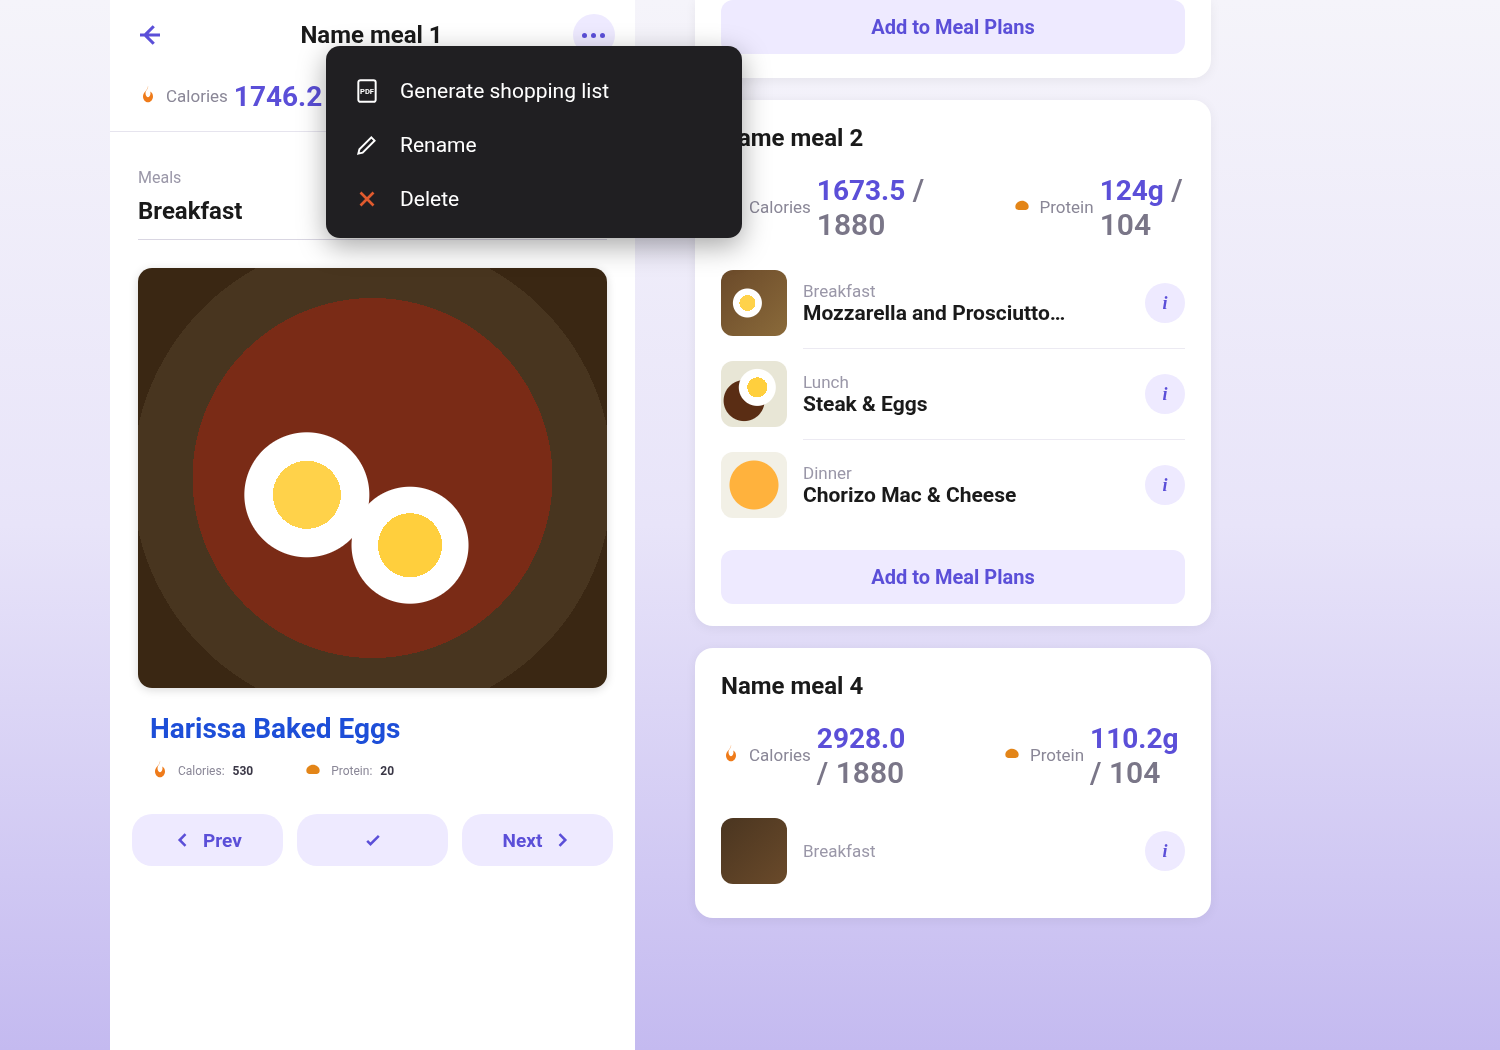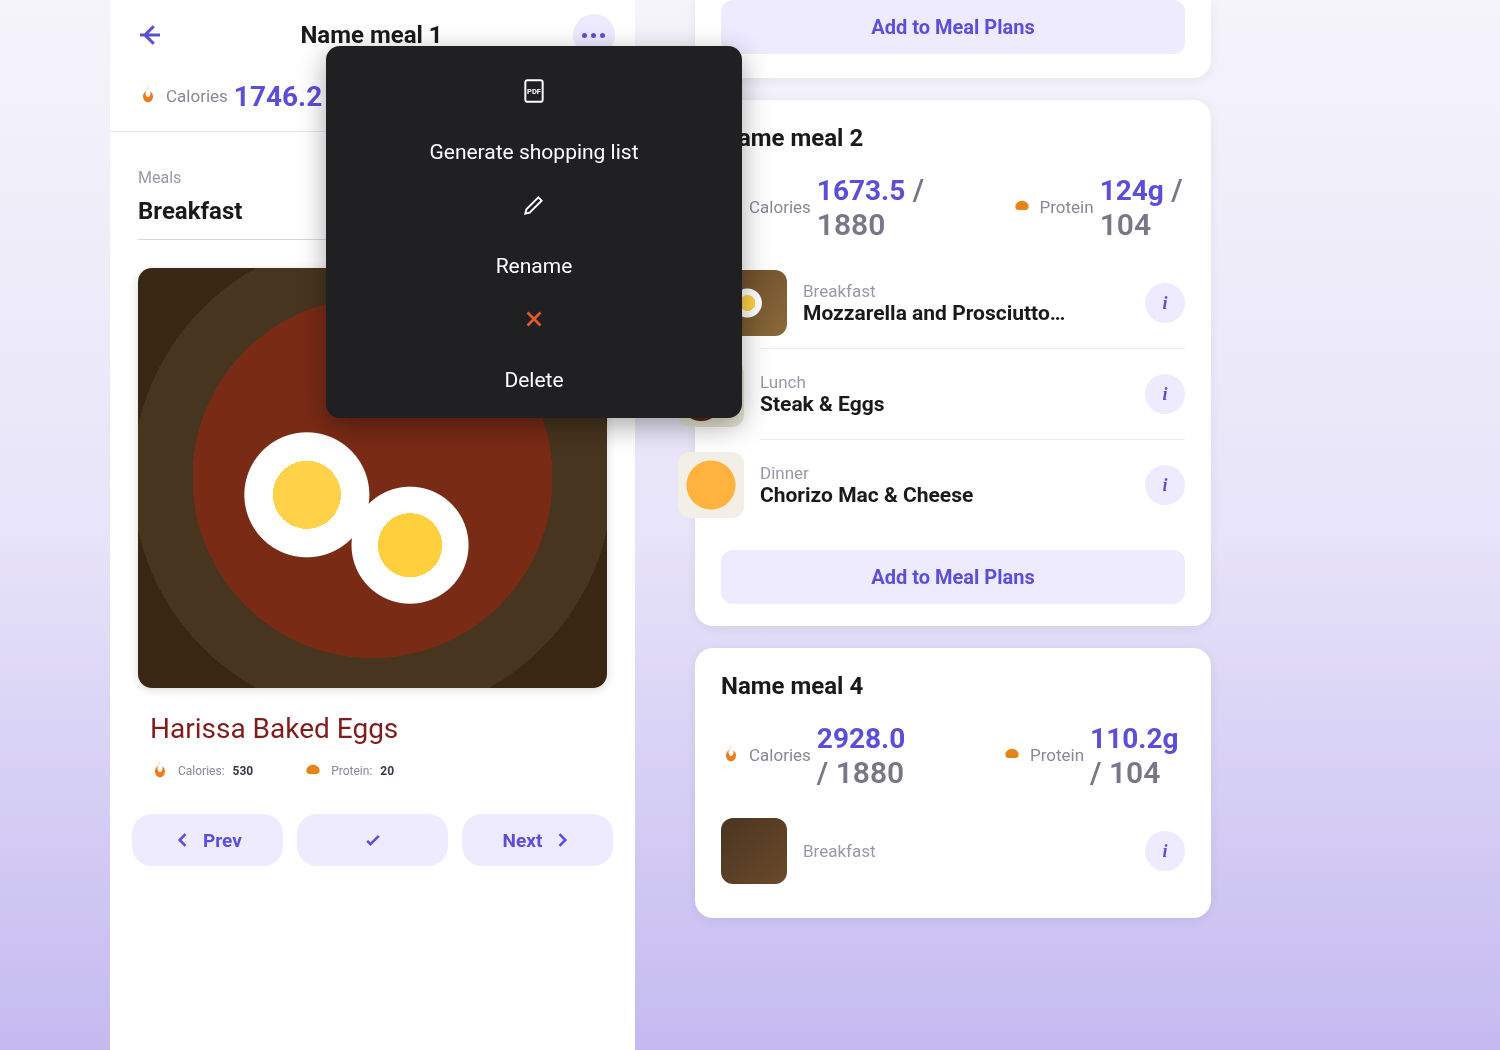--- a/index.html
+++ b/index.html
@@ -43,21 +43,21 @@
   height: 420px;
   border-radius: 14px;
   background:
     radial-gradient(circle at 36% 54%, #ffd24a 0 34px, #fff 34px 62px, transparent 63px),
     radial-gradient(circle at 58% 66%, #ffcf3d 0 32px, #fff 32px 58px, transparent 59px),
     radial-gradient(circle at 50% 50%, #7a2b16 0 180px, #48351f 180px 240px, #3a2713 240px),
     linear-gradient(135deg, #2a1c10, #3a2713, #2a1c10);
   box-shadow: 0 2px 10px rgba(0,0,0,0.15);
 }
 .recipe-info { padding: 24px 40px 22px; }
-.recipe-title { font-size: 28px; font-weight: 400; color: #7f1d1d; }
+.recipe-title { font-size: 28px; font-weight: 700; color: #1d4ed8; }
 .nutri-row { display: flex; gap: 50px; margin-top: 14px; color: #8a8797; font-size: 12px; }
 .nutri-row .bold { font-weight: 700; color: #3a3746; }
 .ni { display: flex; align-items: center; gap: 8px; }
 .nav-row { display: flex; gap: 14px; padding: 10px 22px 0; }
 .nav-btn {
   flex: 1;
   height: 52px;
   border-radius: 20px;
   background: #eeeaff;
   display: flex;
@@ -75,21 +75,21 @@
   position: absolute;
   top: 46px;
   left: 216px;
   width: 416px;
   background: #201f22;
   border-radius: 14px;
   padding: 18px 24px 12px;
   z-index: 40;
   box-shadow: 0 8px 28px rgba(0,0,0,0.35);
 }
-.popup-item { display: flex; align-items: center; gap: 36px; padding: 14px 4px; color: #fff; font-size: 21px; cursor: pointer; flex-direction: column; }
+.popup-item { display: flex; align-items: center; gap: 20px; padding: 14px 4px; color: #fff; font-size: 21px; cursor: pointer; }
 .popup-item svg { width: 26px; height: 26px; }
 
 .add-btn-top {
   background: #fff;
   border-radius: 0 0 18px 18px;
   box-shadow: 0 2px 12px rgba(0,0,0,0.06);
   padding: 0 26px 24px;
 }
 .add-btn {
   height: 54px;
@@ -98,21 +98,21 @@
   display: flex;
   align-items: center;
   justify-content: center;
   color: #5b4fd8;
   font-weight: 700;
   font-size: 20px;
   cursor: pointer;
 }
 .card-title { font-size: 24px; font-weight: 700; color: #1a1a1a; margin-bottom: 20px; }
 .meal-item { display: flex; align-items: center; gap: 16px; padding: 12px 0; }
-.meal-item + .meal-item { border-top: 1px solid #eceaf2; margin-left: 39px; padding-left: 0; }
+.meal-item + .meal-item { border-top: 1px solid #eceaf2; margin-left: 82px; padding-left: 0; }
 .meal-item + .meal-item .thumb { margin-left: -82px; }
 .thumb { width: 66px; height: 66px; border-radius: 12px; flex-shrink: 0; }
 .thumb.a { background: radial-gradient(circle at 40% 50%, #ffd24a 0 8px, #fff 8px 14px, transparent 15px), linear-gradient(135deg, #6b4a2a, #8a6a3a); }
 .thumb.b { background: radial-gradient(circle at 55% 40%, #ffcf3d 0 10px, #fff 10px 18px, transparent 19px), radial-gradient(circle at 35% 60%, #5a2d14 0 20px, transparent 21px), #e8e6d6; }
 .thumb.c { background: radial-gradient(circle at 50% 50%, #ffb23d 0 24px, transparent 25px), #f2f0e6; }
 .thumb.d { background: linear-gradient(135deg, #4a3520, #6a4a2a); }
 .meal-txt { flex: 1; overflow: hidden; }
 .meal-type { color: #9a97a8; font-size: 17px; }
 .meal-name { font-size: 21px; font-weight: 700; color: #1a1a1a; white-space: nowrap; overflow: hidden; text-overflow: ellipsis; }
 .info-btn { width: 40px; height: 40px; border-radius: 50%; background: #eeeaff; display: flex; align-items: center; justify-content: center; color: #5b4fd8; font-weight: 700; font-size: 18px; font-family: serif; font-style: italic; cursor: pointer; flex-shrink: 0; }

